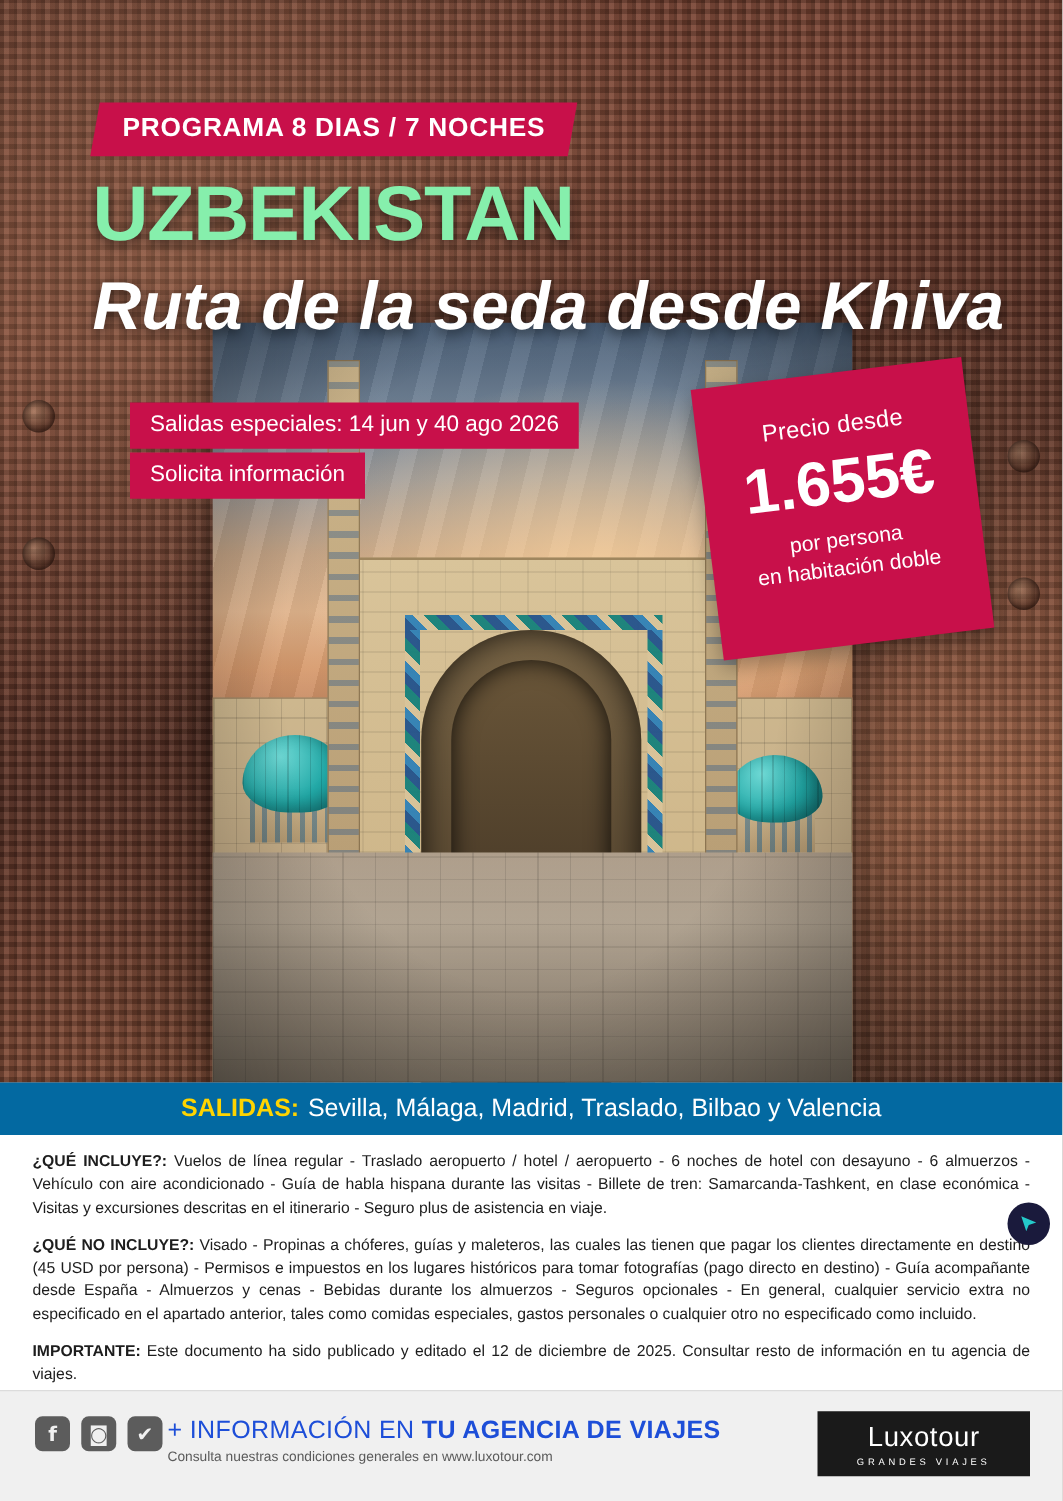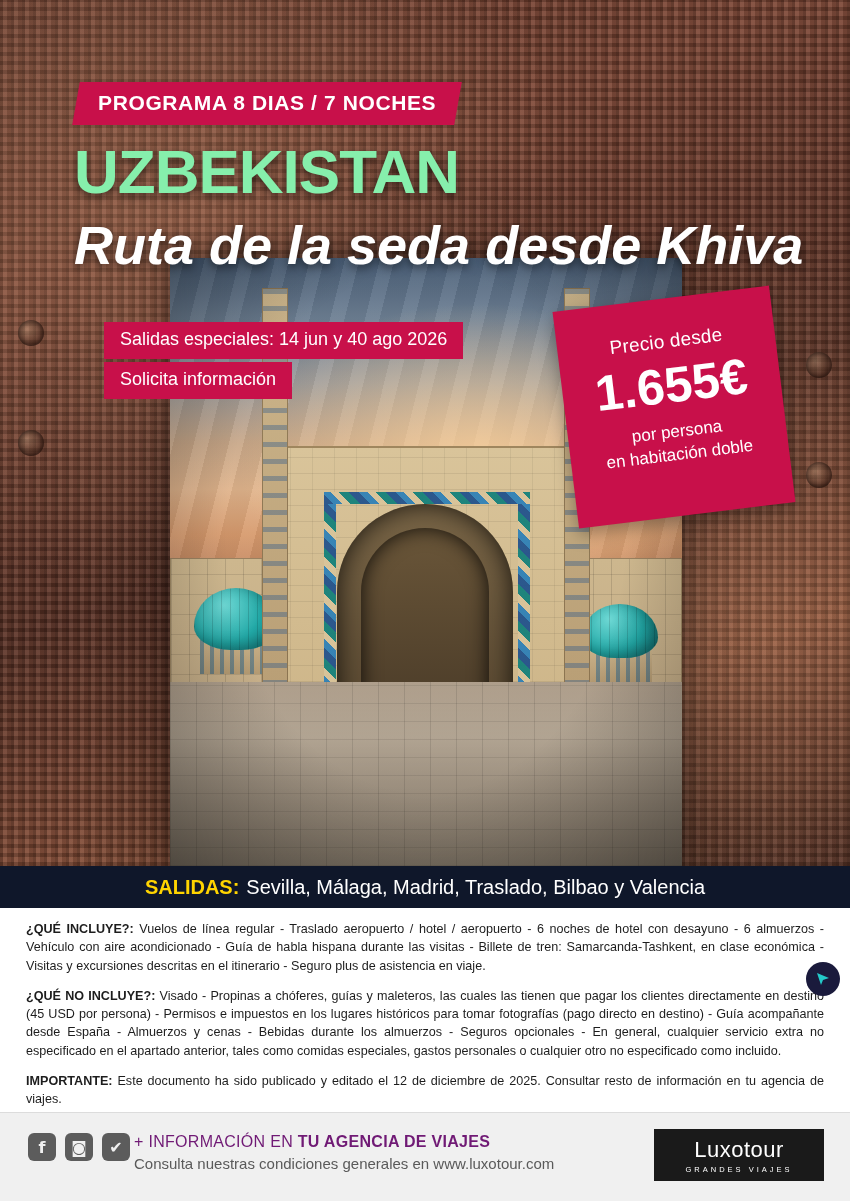--- a/index.html
+++ b/index.html
@@ -241,21 +241,21 @@
   .price-badge .pb-amount {
     font-size: 50px; font-weight: 800; line-height: 1.1; margin-top: 6px;
   }
   .price-badge .pb-per { font-size: 17px; margin-top: 8px; line-height: 1.35; }
 
   
   .salidas {
     position: absolute;
     left: 0; top: 866px;
     width: 850px; height: 42px;
-    background: #0f172a;
+    background: #0369a1;
     color: #ffffff;
     display: flex;
     align-items: center;
     justify-content: center;
     font-size: 20px;
   }
   .salidas .lab { font-weight: bold; margin-right: 7px; color: #ffd400; }
 
   
   .body {
@@ -296,23 +296,23 @@
     width: 28px; height: 28px; border-radius: 6px;
     background: #5c5c5c;
     color: #f0f0f0;
     display:flex; align-items:center; justify-content:center;
     font-size: 16px; font-weight: bold;
     font-family: "DejaVu Sans", sans-serif;
   }
   .foot-txt {
     position: absolute; left: 134px; top: 20px;
   }
-  .foot-line1 { font-size: 16px; color: #701a75; letter-spacing: 0.3px; }
+  .foot-line1 { font-size: 20px; color: #1d4ed8; letter-spacing: 0.3px; }
   .foot-line1 b { font-weight: bold; }
-  .foot-line2 { font-size: 15px; color: #5a5a5a; margin-top: 4px; }
+  .foot-line2 { font-size: 11px; color: #5a5a5a; margin-top: 4px; }
 
   .logo {
     position: absolute; right: 26px; top: 16px;
     width: 170px; height: 52px;
     background: #1a1a1a;
     color: #ffffff;
     display: flex; flex-direction: column;
     align-items: center; justify-content: center;
   }
   .logo-main { font-size: 22px; font-weight: normal; letter-spacing: 0.5px; }

